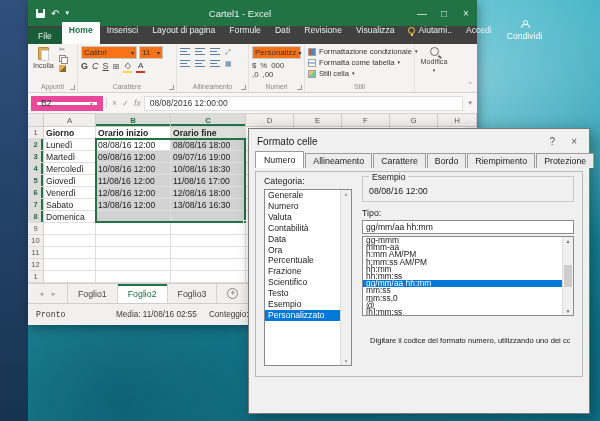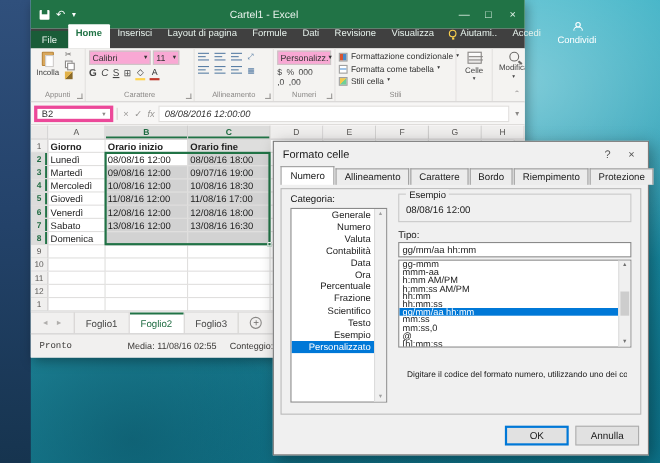--- a/index.html
+++ b/index.html
@@ -41,21 +41,21 @@
   .gbody{display:flex;gap:3px;}
   .bigbtn{display:flex;flex-direction:column;align-items:center;font-size:7.2px;color:#444;gap:1px;padding:1px 2px;}
   .ic-clip{width:11px;height:13px;background:#d9a85c;border:1px solid #b8853a;border-radius:1px;position:relative;}
   .ic-clip::after{content:"";position:absolute;left:2px;top:2px;width:6px;height:9px;background:#fff;border:1px solid #cfcdcb;}
   .minicol{display:flex;flex-direction:column;gap:1px;font-size:7.5px;color:#6b6967;}
   .mini{line-height:8px;}
   .ic-copy{width:7px;height:7px;position:relative;display:inline-block;}
   .ic-copy::before{content:"";position:absolute;left:0;top:0;width:5px;height:5px;border:1px solid #8a8886;background:#fff;}
   .ic-copy::after{content:"";position:absolute;left:2px;top:2px;width:5px;height:5px;border:1px solid #8a8886;background:#fff;}
   .ic-brush{width:7px;height:7px;background:linear-gradient(135deg,#e2b24a 50%,#8a6a2a 50%);display:inline-block;}
-  .selbox{background:#f9a8d4;border:1px solid #c9c7c5;font-size:8px;color:#333;padding:0 2px;display:flex;align-items:center;justify-content:space-between;height:13px;}
+  .selbox{background:#f97316;border:1px solid #c9c7c5;font-size:8px;color:#333;padding:0 2px;display:flex;align-items:center;justify-content:space-between;height:13px;}
   .row2{display:flex;gap:4px;align-items:center;font-size:9px;color:#444;margin-top:2px;}
   .fmtG{font-weight:bold;}
   .fmtC{font-style:italic;}
   .fmtS{text-decoration:underline;}
   .cbar{display:inline-block;width:9px;height:9px;font-size:8px;line-height:8px;text-align:center;position:relative;color:#333;}
   .cbar i{position:absolute;left:0;bottom:-2px;width:9px;height:2px;font-style:normal;}
   .alico{width:10px;height:8px;display:inline-block;position:relative;}
   .alico b{position:absolute;left:0;height:1px;background:#5a7fa6;}
   .alico b:nth-child(1){top:0;width:10px;}
   .alico b:nth-child(2){top:3px;width:7px;}
@@ -66,23 +66,23 @@
   .sq1{background:linear-gradient(90deg,#d65532 50%,#4a89c8 50%);border:1px solid #a0a0a0;}
   .sq2{background:repeating-linear-gradient(0deg,#fff 0 2px,#9ec3e8 2px 4px);border:1px solid #a0a0a0;}
   .sq3{background:linear-gradient(135deg,#f2c94c 50%,#6fcf97 50%);border:1px solid #a0a0a0;}
   .ic-celle{width:13px;height:11px;border:1px solid #8a8886;background:linear-gradient(#fff,#e8e6e4);position:relative;}
   .ic-celle::after{content:"";position:absolute;left:0;top:3px;width:13px;height:1px;background:#8a8886;box-shadow:0 3px #8a8886;}
   .ic-lens{width:9px;height:9px;border:1.5px solid #6b6967;border-radius:50%;position:relative;}
   .ic-lens::after{content:"";position:absolute;left:7px;top:8px;width:4px;height:1.5px;background:#6b6967;transform:rotate(40deg);}
   .collapse{position:absolute;right:4px;bottom:3px;font-size:7px;color:#8a8886;}
   
   .fxbar{height:21px;background:#f7f6f5;border-bottom:1px solid #d5d3d1;display:flex;align-items:center;padding:2px 3px;gap:3px;flex:0 0 auto;}
-  .namebox{width:72px;height:15px;background:#fff;border:3px solid #ec4899;font-size:8.5px;color:#333;display:flex;align-items:center;justify-content:space-between;padding:0 4px;}
+  .namebox{width:72px;height:15px;background:#fff;border:6px solid #ec4899;font-size:8.5px;color:#333;display:flex;align-items:center;justify-content:space-between;padding:0 4px;}
   .fxbtns{display:flex;gap:5px;font-size:8.5px;color:#9a9896;align-items:center;border-left:1px solid #d5d3d1;padding-left:5px;}
-  .fxval{flex:1;height:15px;background:#fff;border:1px solid #e0dedc;font-size:8.5px;color:#333;display:flex;align-items:center;padding:0 5px;font-style:italic;}
+  .fxval{flex:1;height:15px;background:#fff;border:1px solid #e0dedc;font-size:8.5px;color:#333;display:flex;align-items:center;padding:0 5px;}
   .fxchev{font-size:7px;color:#8a8886;padding:0 2px;}
   
   .gridwrap{flex:1;position:relative;background:#fff;overflow:hidden;}
   .chrow{display:flex;height:13px;}
   .chcell{border-right:1px solid #cfcecd;border-bottom:1px solid #cfcecd;background:#f0efee;
     font-size:7.8px;color:#5a5856;display:flex;align-items:center;justify-content:center;}
   .chcell.corner{width:16px;background:#eceae9;}
   .chcell.sel{background:#dcdcdb;color:#1e6b41;box-shadow:inset 0 -2px #217346;font-weight:bold;}
   .grow{display:flex;height:12px;}
   .rhcell{width:16px;border-right:1px solid #cfcecd;border-bottom:1px solid #dddcdb;background:#f0efee;
@@ -117,21 +117,21 @@
     border:1px solid #7a7a7a;box-shadow:4px 4px 14px rgba(0,0,0,.35);z-index:10;font-size:9.5px;color:#1a1a1a;}
   .dtitle{height:24px;display:flex;align-items:center;padding:0 8px;}
   .dtitle .txt{font-size:10px;}
   .dtitle .dbtns{margin-left:auto;display:flex;gap:16px;color:#555;font-size:10px;padding-right:4px;}
   .dtabs{display:flex;padding:0 6px;position:relative;z-index:2;}
   .dtab{border:1px solid #9c9c9c;border-bottom:none;background:#ececec;padding:2px 7px;font-size:8.8px;margin-right:1px;color:#222;}
   .dtab.on{background:#fff;position:relative;padding:3px 8px;margin-top:-2px;}
   .dframe{position:absolute;left:6px;right:6px;top:42px;bottom:36px;border:1px solid #b9b9b9;background:#f0f0f0;padding:4px 8px;}
   .catlabel{font-size:8.8px;}
   .catlist{position:absolute;left:8px;top:17px;width:88px;bottom:10px;background:#fff;border:1px solid #8a8a8a;display:flex;}
-  .catitems{flex:1;overflow:hidden;text-align:right;}
+  .catitems{flex:1;overflow:hidden;}
   .citem{font-size:8.6px;padding:0 3px;line-height:10.9px;white-space:nowrap;}
   .citem.on{background:#0078d7;color:#fff;}
   .lscroll{width:11px;background:#f0f0f0;border-left:1px solid #dcdcdc;display:flex;flex-direction:column;justify-content:space-between;align-items:center;font-size:5px;color:#a0a0a0;padding:1px 0;}
   .rightcol{position:absolute;left:106px;right:8px;top:4px;bottom:4px;}
   .grpbox{border:1px solid #c9c9c9;height:26px;position:relative;padding:9px 6px 0;}
   .grpbox .legend{position:absolute;left:6px;top:-5px;background:#f0f0f0;padding:0 3px;font-size:8.6px;}
   .grpbox .val{font-size:8.8px;}
   .tipolabel{font-size:8.8px;margin-top:6px;}
   .tipobox{margin-top:2px;height:14px;background:#fff;border:1px solid #8a8a8a;font-size:8.6px;display:flex;align-items:center;padding:0 3px;}
   .tipolist{margin-top:2px;height:80px;background:#fff;border:1px solid #8a8a8a;display:flex;}
@@ -322,27 +322,20 @@
           <span style="font-size:5px">▾</span>
         </div>
         <div class="srow">
           <span class="sq sq3"></span>
           <span>Stili cella</span>
           <span style="font-size:5px">▾</span>
         </div>
         <div class="glabel">Stili</div>
       </div>
 
-      <div class="rgroup" style="width:33px">
-        <div class="bigbtn">
-          <span class="ic-celle"></span>
-          <span>Celle</span>
-          <span style="font-size:5px">▾</span>
-        </div>
-      </div>
 
       <div class="rgroup" style="width:38px;border-right:none">
         <div class="bigbtn">
           <span class="ic-lens"></span>
           <span>Modifica</span>
           <span style="font-size:5px">▾</span>
         </div>
       </div>
       <span class="collapse">⌃</span>
     </div>
@@ -613,18 +606,14 @@
             </div>
           <div class="tscroll">
             <span class="up">▲</span>
             <span class="thumb"></span>
             <span class="dn">▼</span>
           </div>
         </div>
         <div class="helptext">Digitare il codice del formato numero, utilizzando uno dei codici esistenti come punto di partenza.</div>
       </div>
     </div>
-    <div class="dbtnrow">
-      <div class="dbtn focus">OK</div>
-      <div class="dbtn">Annulla</div>
-    </div>
   </div>
 </div>
 
 </body></html>

